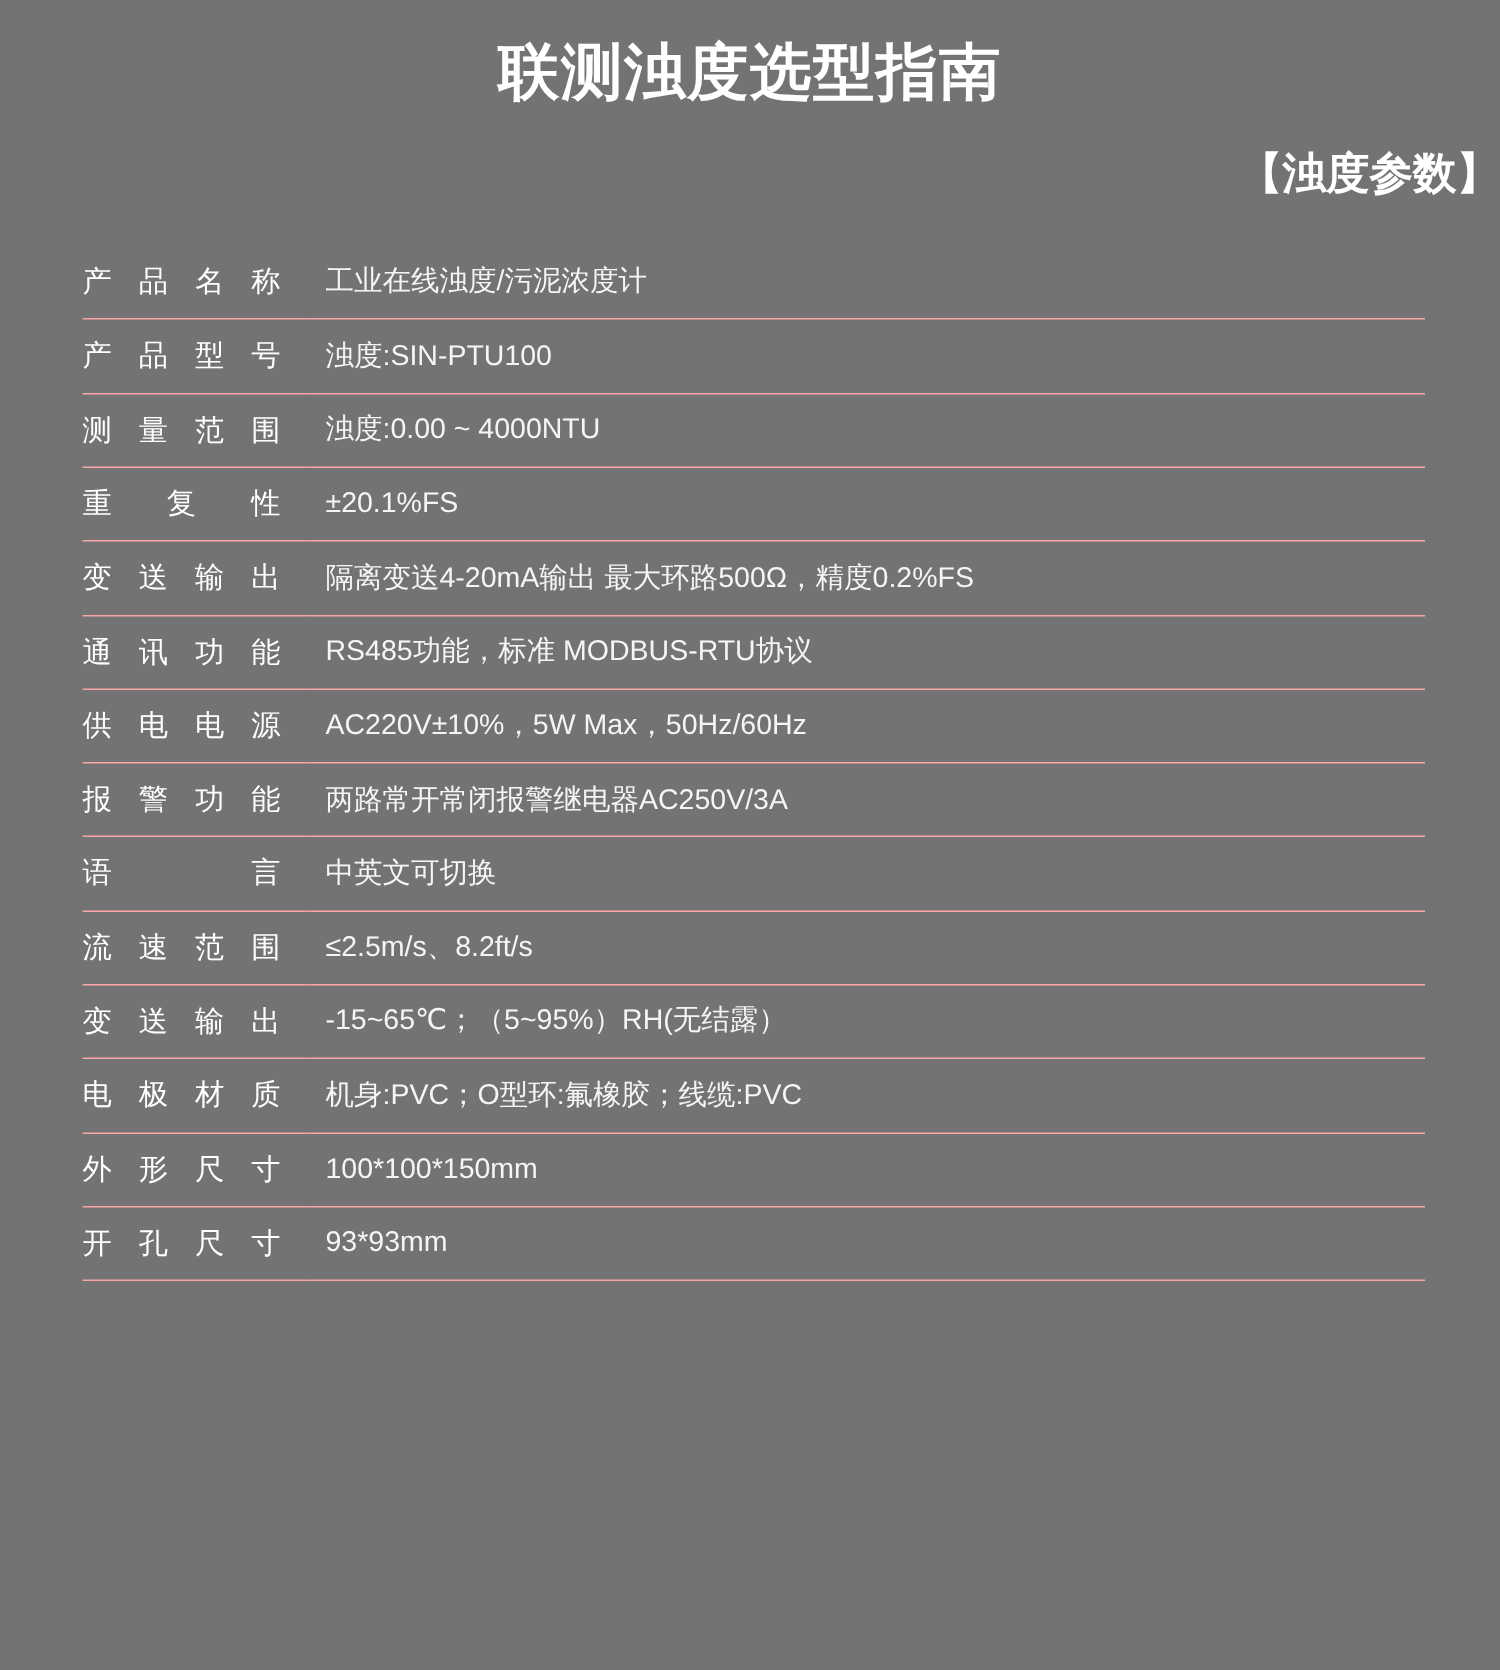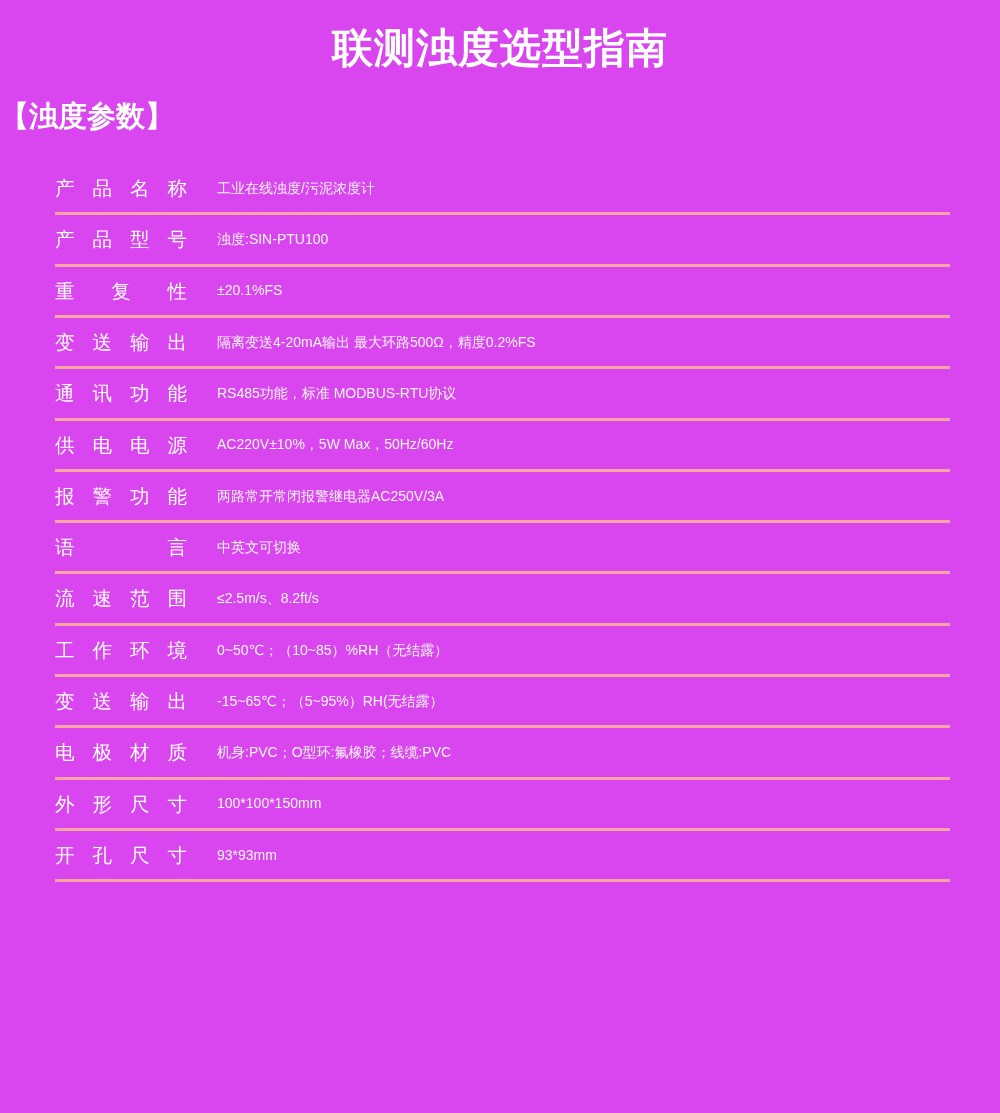--- a/index.html
+++ b/index.html
@@ -12,68 +12,68 @@
     height: 1113px;
     font-family: "Liberation Sans", "DejaVu Sans", sans-serif;
     color: #ffffff;
     overflow: hidden;
     position: relative;
   }
   .page {
     width: 1000px;
     height: 1113px;
     position: relative;
-    background: #d946ef;
+    background: #737373;
   }
   .title {
     text-align: center;
     font-size: 41px;
     font-weight: bold;
     letter-spacing: 1px;
     color: #ffffff;
     padding-top: 24px;
     line-height: 1.2;
   }
   .subtitle {
-    text-align: left;
+    text-align: right;
     font-size: 29px;
     font-weight: bold;
     color: #ffffff;
     margin-top: 26px;
     line-height: 1.2;
   }
   .spec-table {
     margin-top: 30px;
     margin-left: 55px;
     margin-right: 50px;
     border-collapse: collapse;
     width: 895px;
   }
   .spec-table tr {
-    border-bottom: 3px solid #fca5a5;
+    border-bottom: 1px solid #fca5a5;
   }
   .spec-table td {
     padding: 11px 0 11px 0;
     vertical-align: middle;
     font-size: 19.5px;
     color: #f2f2f2;
     line-height: 1.35;
   }
   .spec-table td.label {
     width: 132px;
     text-align: justify;
     text-align-last: justify;
     padding-right: 18px;
     white-space: nowrap;
     font-size: 19.5px;
     color: #ffffff;
   }
   .spec-table td.value {
     padding-left: 12px;
-    font-size: 14px;
+    font-size: 19px;
     color: #f5f5f5;
   }
   .spec-table tr.cont td.label {
     text-align-last: justify;
   }
   .bottom-spacer {
     height: 10px;
   }
 </style>
 </head>
@@ -87,20 +87,24 @@
 
   <table class="spec-table">
     <tbody>
       <tr>
         <td class="label">产品名称</td>
         <td class="value">工业在线浊度/污泥浓度计</td>
       </tr>
       <tr>
         <td class="label">产品型号</td>
         <td class="value">浊度:SIN-PTU100</td>
+      </tr>
+      <tr>
+        <td class="label">测量范围</td>
+        <td class="value">浊度:0.00 ~ 4000NTU</td>
       </tr>
       <tr>
         <td class="label">重 复 性</td>
         <td class="value">±20.1%FS</td>
       </tr>
       <tr>
         <td class="label">变送输出</td>
         <td class="value">隔离变送4-20mA输出  最大环路500Ω，精度0.2%FS</td>
       </tr>
       <tr>
@@ -117,24 +121,20 @@
       </tr>
       <tr>
         <td class="label">语     言</td>
         <td class="value">中英文可切换</td>
       </tr>
       <tr>
         <td class="label">流速范围</td>
         <td class="value">≤2.5m/s、8.2ft/s</td>
       </tr>
       <tr>
-        <td class="label">工作环境</td>
-        <td class="value">0~50℃；（10~85）%RH（无结露）</td>
-      </tr>
-      <tr>
         <td class="label">变送输出</td>
         <td class="value">-15~65℃；（5~95%）RH(无结露）</td>
       </tr>
       <tr>
         <td class="label">电极材质</td>
         <td class="value">机身:PVC；O型环:氟橡胶；线缆:PVC</td>
       </tr>
       <tr>
         <td class="label">外形尺寸</td>
         <td class="value">100*100*150mm</td>

